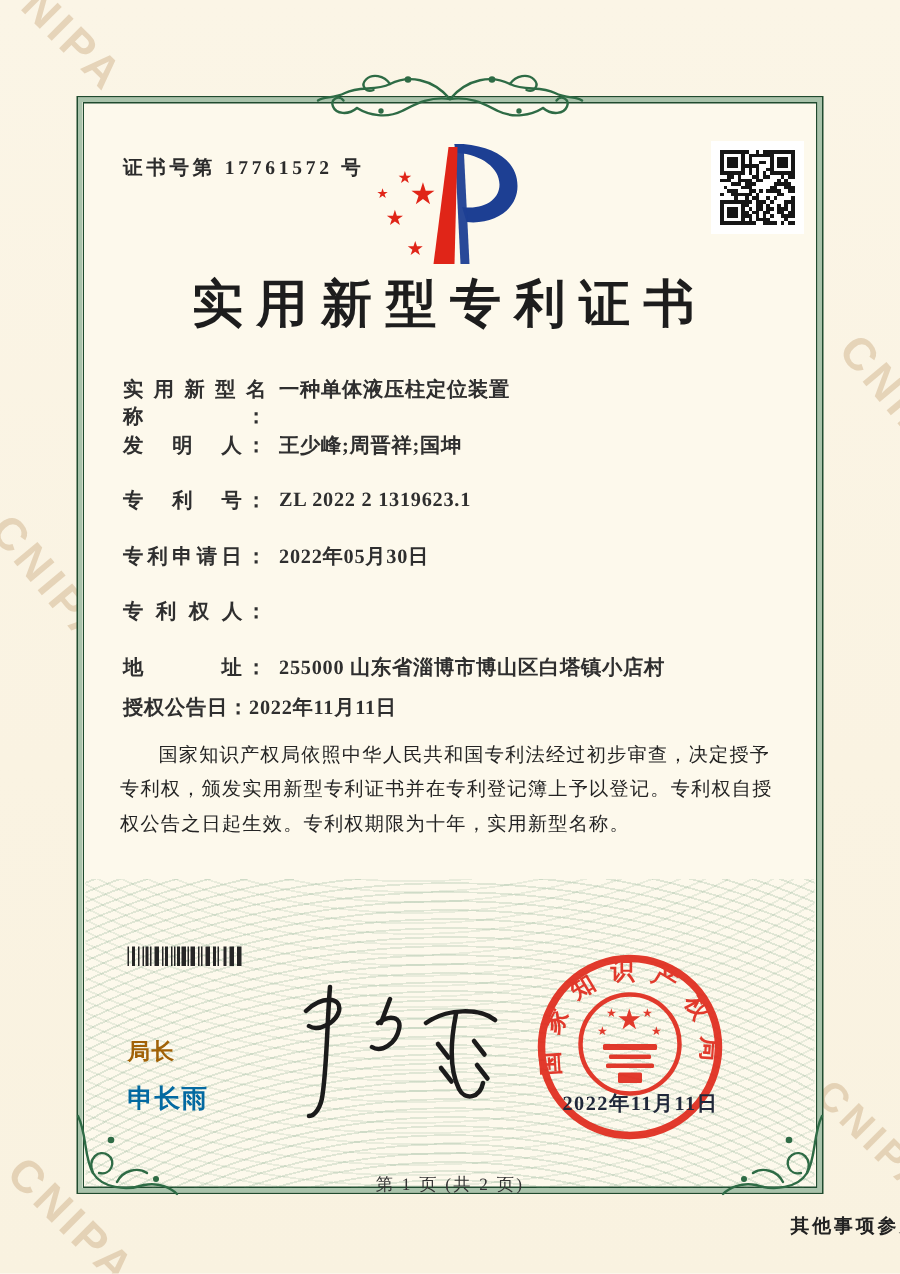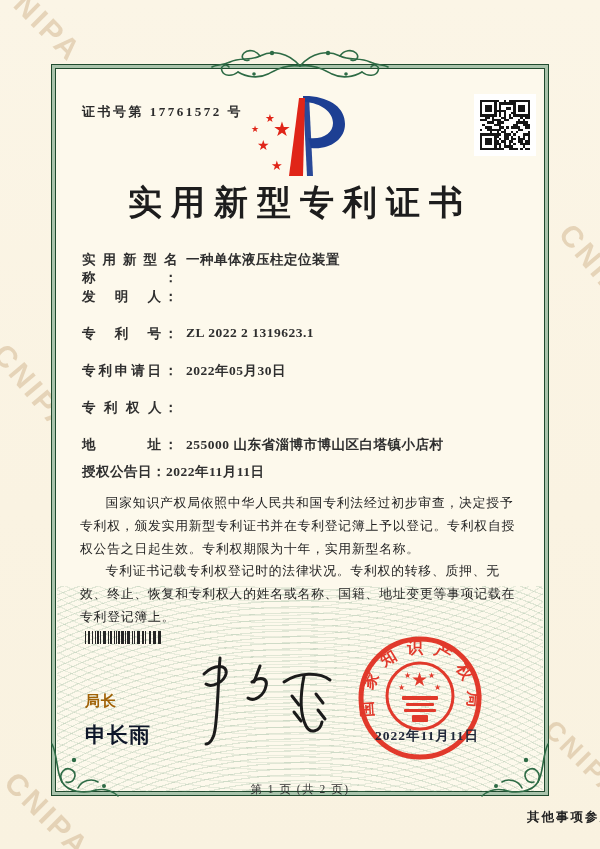--- a/index.html
+++ b/index.html
@@ -61,21 +61,21 @@
     position:absolute;left:80px;top:492px;width:444px;z-index:3;
     font-size:12.8px;line-height:1.78;letter-spacing:0.8px;color:#242424;
   }
   .law p{margin:0;text-indent:2em;}
   
   .barcode{left:85px;top:631px;width:156px;height:13px;display:flex;z-index:3;}
   .barcode span{height:100%;display:block;}
   .sig-title{left:85px;top:692px;font-family:"Liberation Sans","DejaVu Sans",sans-serif;
     font-size:15px;font-weight:700;color:#a16207;z-index:3;letter-spacing:1px;}
   .sig-name{left:85px;top:721px;font-family:"Liberation Sans","DejaVu Sans",sans-serif;
-    font-size:21px;font-weight:700;color:#0f172a;z-index:3;letter-spacing:1px;}
+    font-size:17px;font-weight:700;color:#0369a1;z-index:3;letter-spacing:1px;}
   .signature{left:182px;top:652px;z-index:4;}
   .seal{left:356px;top:634px;z-index:3;}
   .seal-date{
     left:352px;top:727px;width:150px;text-align:center;z-index:4;
     font-size:13.5px;font-weight:700;letter-spacing:1px;color:#20283a;
   }
   .page-ind{left:0;top:782px;width:100%;text-align:center;font-size:11.5px;
     letter-spacing:1.5px;z-index:3;color:#333;}
   .footer-note{left:0;top:809px;width:100%;text-align:right;font-size:12.5px;
     font-weight:700;letter-spacing:2px;z-index:3;color:#222;margin-left:43px;}
@@ -408,20 +408,21 @@
 </div>
 
 <div class="abs title">实用新型专利证书</div>
 
 <div class="field-row" style="top:251px">
   <span class="flabel">实用新型名称：</span>
   <span class="fvalue">一种单体液压柱定位装置</span>
 </div>
 <div class="field-row" style="top:288px">
   <span class="flabel">发　明　人：</span>
+  <span class="fvalue">王少峰;周晋祥;国坤</span>
 </div>
 <div class="field-row" style="top:325px">
   <span class="flabel">专　利　号：</span>
   <span class="fvalue">ZL 2022 2 1319623.1</span>
 </div>
 <div class="field-row" style="top:362px">
   <span class="flabel">专利申请日：</span>
   <span class="fvalue">2022年05月30日</span>
 </div>
 <div class="field-row" style="top:399px">
@@ -434,21 +435,20 @@
 
 <div class="grant-row">
   <span class="grant-group">
     <span>授权公告日：</span>
     <span>2022年11月11日</span>
   </span>
 </div>
 
 <div class="law">
   <p>国家知识产权局依照中华人民共和国专利法经过初步审查，决定授予专利权，颁发实用新型专利证书并在专利登记簿上予以登记。专利权自授权公告之日起生效。专利权期限为十年，实用新型名称。</p>
-  <p>专利证书记载专利权登记时的法律状况。专利权的转移、质押、无效、终止、恢复和专利权人的姓名或名称、国籍、地址变更等事项记载在专利登记簿上。</p>
 </div>
 
 <div class="abs barcode" id="barcode">
     <span style="width:1px;background:#262626"></span>
     <span style="width:2px;background:transparent"></span>
     <span style="width:2px;background:#262626"></span>
     <span style="width:2px;background:transparent"></span>
     <span style="width:1px;background:#262626"></span>
     <span style="width:2px;background:transparent"></span>
     <span style="width:1px;background:#262626"></span>

